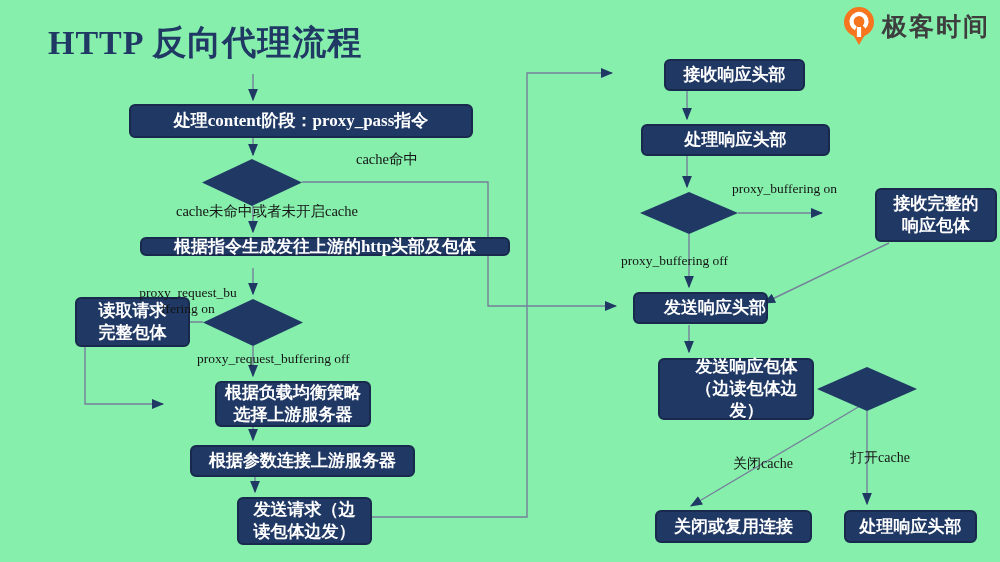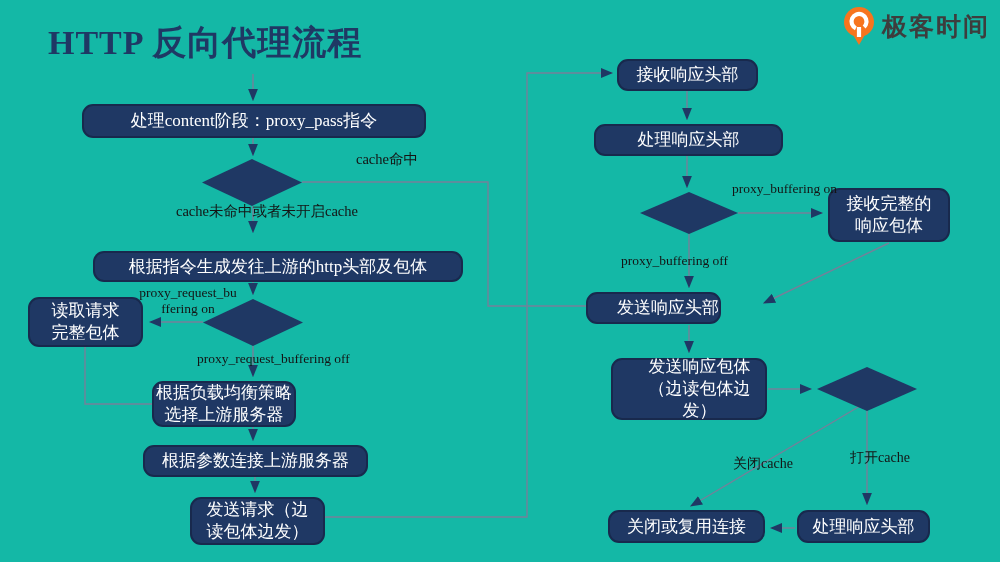--- a/index.html
+++ b/index.html
@@ -1,37 +1,38 @@
 <!DOCTYPE html>
 <html><head>
 <meta charset="utf-8">
 <style>
   html,body{margin:0;padding:0;background:#fff;}
   .canvas{
-    position:relative;width:1000px;height:562px;background:#14b8a6;
+    position:relative;width:1000px;height:562px;background:#86efac;
     font-family:"Liberation Serif","DejaVu Serif",serif;overflow:hidden;
   }
   .edges{position:absolute;left:0;top:0;width:1000px;height:562px;z-index:1;}
   .title{
     position:absolute;left:48px;top:20px;z-index:3;
     font-size:34px;font-weight:800;color:#1f3864;letter-spacing:1px;
     font-family:"Liberation Serif","DejaVu Serif",serif;white-space:nowrap;
   }
   .logo{
     position:absolute;right:10px;top:6px;z-index:3;display:flex;align-items:center;gap:6px;justify-content:center;
   }
   .logo-text{
     font-size:25px;font-weight:700;color:#3d3d3d;letter-spacing:2px;
     font-family:"Liberation Sans","DejaVu Sans",sans-serif;white-space:nowrap;
   }
   .node{
-    position:absolute;z-index:2;background:#1f3864;border:2px solid #18294d;border-radius:11px;
+    position:absolute;z-index:2;background:#1f3864;border:2px solid #18294d;border-radius:6px;
     color:#fff;display:flex;align-items:center;justify-content:center;text-align:center;
-    font-size:17px;font-weight:400;line-height:1.28;white-space:pre-line;box-sizing:border-box;
+    font-size:17px;font-weight:700;line-height:1.28;white-space:pre-line;box-sizing:border-box;
     font-family:"Liberation Serif","DejaVu Serif",serif;
+    margin-left:47px;
   }
   .diamond{
     position:absolute;z-index:2;background:#1f3864;
     clip-path:polygon(50% 0,100% 50%,50% 100%,0 50%);
   }
   .elabel{
     position:absolute;z-index:3;color:#141414;font-size:13.5px;line-height:1.15;
     white-space:pre-line;font-family:"Liberation Serif","DejaVu Serif",serif;
   }
   .elabel.center{text-align:center;}
@@ -78,24 +79,24 @@
     <svg width="34" height="40" viewBox="0 0 34 40">
       <circle cx="17" cy="16" r="15" fill="#f7751e"></circle>
       <path d="M10 27 L24 27 L17 39 Z" fill="#f7751e"></path>
       <circle cx="17" cy="15.5" r="7.5" fill="none" stroke="#ffffff" stroke-width="4.2" stroke-dasharray="38 10" transform="rotate(115 17 15.5)"></circle>
       <path d="M17 21 L17 31" stroke="#ffffff" stroke-width="4.2" fill="none"></path>
     </svg>
     <span class="logo-text">极客时间</span>
   </div>
 
   <div class="node" style="left:82px;top:104px;width:344px;height:34px;">处理content阶段：proxy_pass指令</div>
-  <div class="node" style="left:93px;top:251px;width:370px;height:31px;text-align:right;">根据指令生成发往上游的http头部及包体</div>
+  <div class="node" style="left:93px;top:237px;width:370px;height:19px;text-align:right;">根据指令生成发往上游的http头部及包体</div>
   <div class="node" style="left:28px;top:297px;width:115px;height:50px;">读取请求
 完整包体</div>
-  <div class="node" style="left:152px;top:381px;width:144px;height:46px;">根据负载均衡策略
+  <div class="node" style="left:168px;top:381px;width:156px;height:46px;">根据负载均衡策略
 选择上游服务器</div>
   <div class="node" style="left:143px;top:445px;width:225px;height:32px;">根据参数连接上游服务器</div>
   <div class="node" style="left:190px;top:497px;width:135px;height:48px;">发送请求（边
 读包体边发）</div>
   <div class="node" style="left:617px;top:59px;width:141px;height:32px;">接收响应头部</div>
   <div class="node" style="left:594px;top:124px;width:189px;height:32px;">处理响应头部</div>
   <div class="node" style="left:828px;top:188px;width:122px;height:54px;">接收完整的
 响应包体</div>
   <div class="node" style="left:586px;top:292px;width:135px;height:32px;padding-left:29px;">发送响应头部</div>
   <div class="node" style="left:611px;top:358px;width:156px;height:62px;padding-left:21px;">发送响应包体

